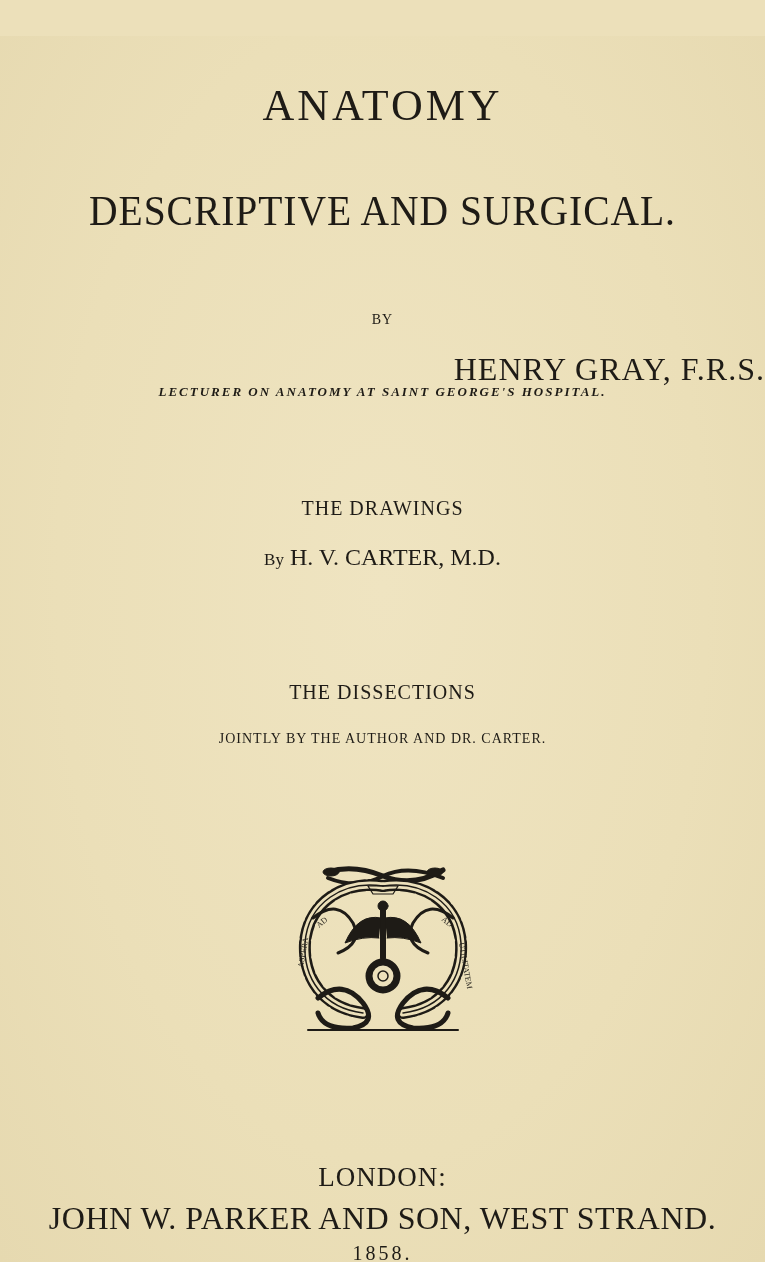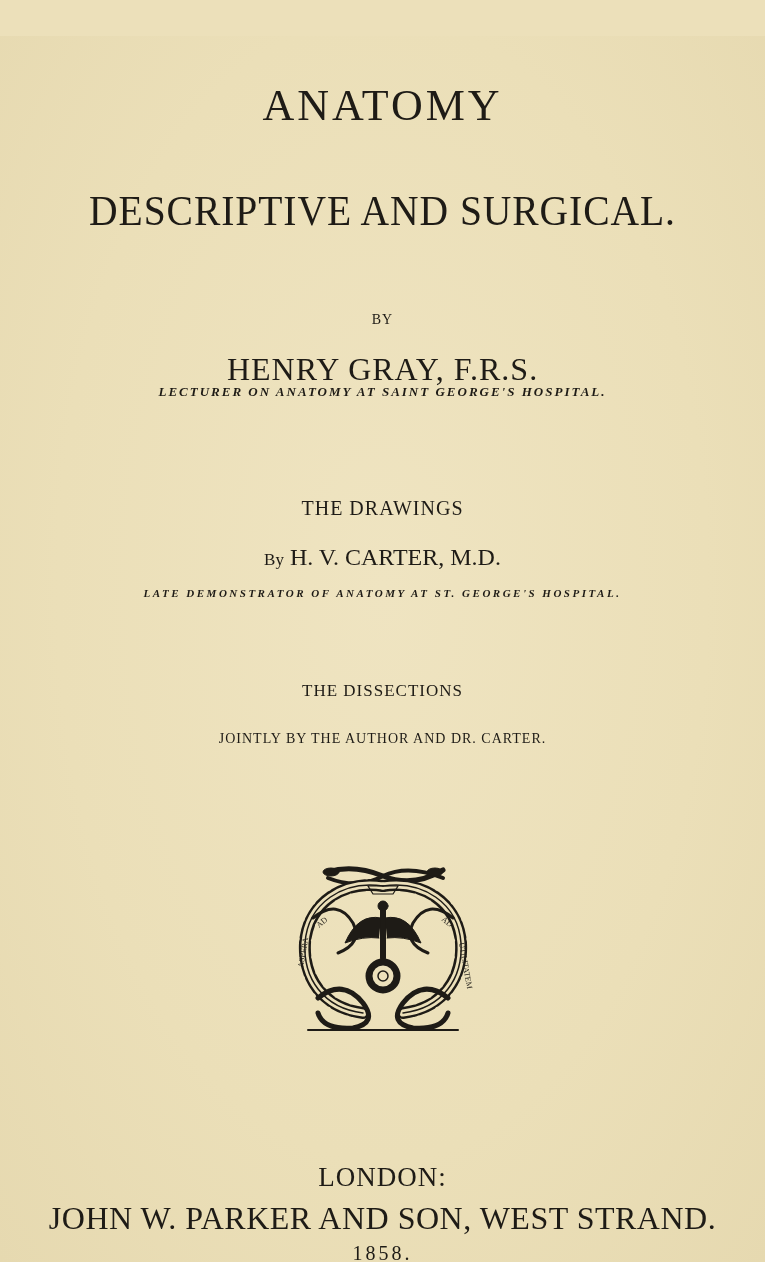--- a/index.html
+++ b/index.html
@@ -17,27 +17,27 @@
         radial-gradient(ellipse at 50% 45%, #efe4c1 0%, #ebdfb8 60%, #e6d9b0 100%);
       margin-top: 36px;
     }
     .line {
       position: absolute; left: 0; right: 0;
       text-align: center; white-space: nowrap;
     }
     .title-1 { top: 44px; font-size: 44px; letter-spacing: 3px; }
     .title-2 { top: 150px; font-size: 43px; letter-spacing: 1px; transform: scaleX(0.92); }
     .by { top: 276px; font-size: 14px; letter-spacing: 1px; }
-    .author { top: 315px; font-size: 32px; letter-spacing: 1px; }
+    .author { top: 315px; font-size: 32px; letter-spacing: 1px; text-align: right; }
     .author-role { top: 348px; font-size: 13px; font-style: italic; font-weight: bold; letter-spacing: 2px; }
     .drawings { top: 461px; font-size: 20px; letter-spacing: 1px; }
     .drawings-by { top: 508px; font-size: 24px; }
     .drawings-by .sc { font-size: 17px; }
     .drawings-role { top: 551px; font-size: 11px; font-style: italic; font-weight: bold; letter-spacing: 2.5px; }
-    .dissections { top: 645px; font-size: 17px; letter-spacing: 1px; }
+    .dissections { top: 645px; font-size: 20px; letter-spacing: 1px; }
     .dissections-by { top: 695px; font-size: 14px; letter-spacing: 1px; text-align: center; }
     .emblem {
       position: absolute; left: 283px; top: 822px; width: 200px; height: 178px;
     }
     .place { top: 1126px; font-size: 27px; letter-spacing: 1px; text-align: center; }
     .publisher { top: 1164px; font-size: 32px; letter-spacing: 0.5px; }
     .year { top: 1206px; font-size: 20px; letter-spacing: 3px; }
   </style>
 </head>
 <body>
@@ -49,21 +49,20 @@
 
   <div class="line by">BY</div>
   <div class="line author">HENRY GRAY, F.R.S.</div>
   <div class="line author-role">LECTURER ON ANATOMY AT SAINT GEORGE'S HOSPITAL.</div>
 
   <div class="line drawings-by">
     <span class="sc">By</span>
     <span>H. V. CARTER, M.D.</span>
   </div>
   <div class="line drawings">THE DRAWINGS</div>
-  <div class="line drawings-role">LATE DEMONSTRATOR OF ANATOMY AT ST. GEORGE'S HOSPITAL.</div>
 
   <div class="line dissections">THE DISSECTIONS</div>
   <div class="line dissections-by">JOINTLY BY THE AUTHOR AND DR. CARTER.</div>
 
   <div class="emblem">
     <svg width="200" height="178" viewBox="0 0 200 178">
       <g fill="none" stroke="#1e1b16" stroke-linecap="round">
 
         <path d="M45 14 Q70 6 100 18 Q130 30 160 12" stroke-width="5"></path>
         <path d="M45 20 Q75 32 100 18 Q125 6 160 20" stroke-width="4"></path>

